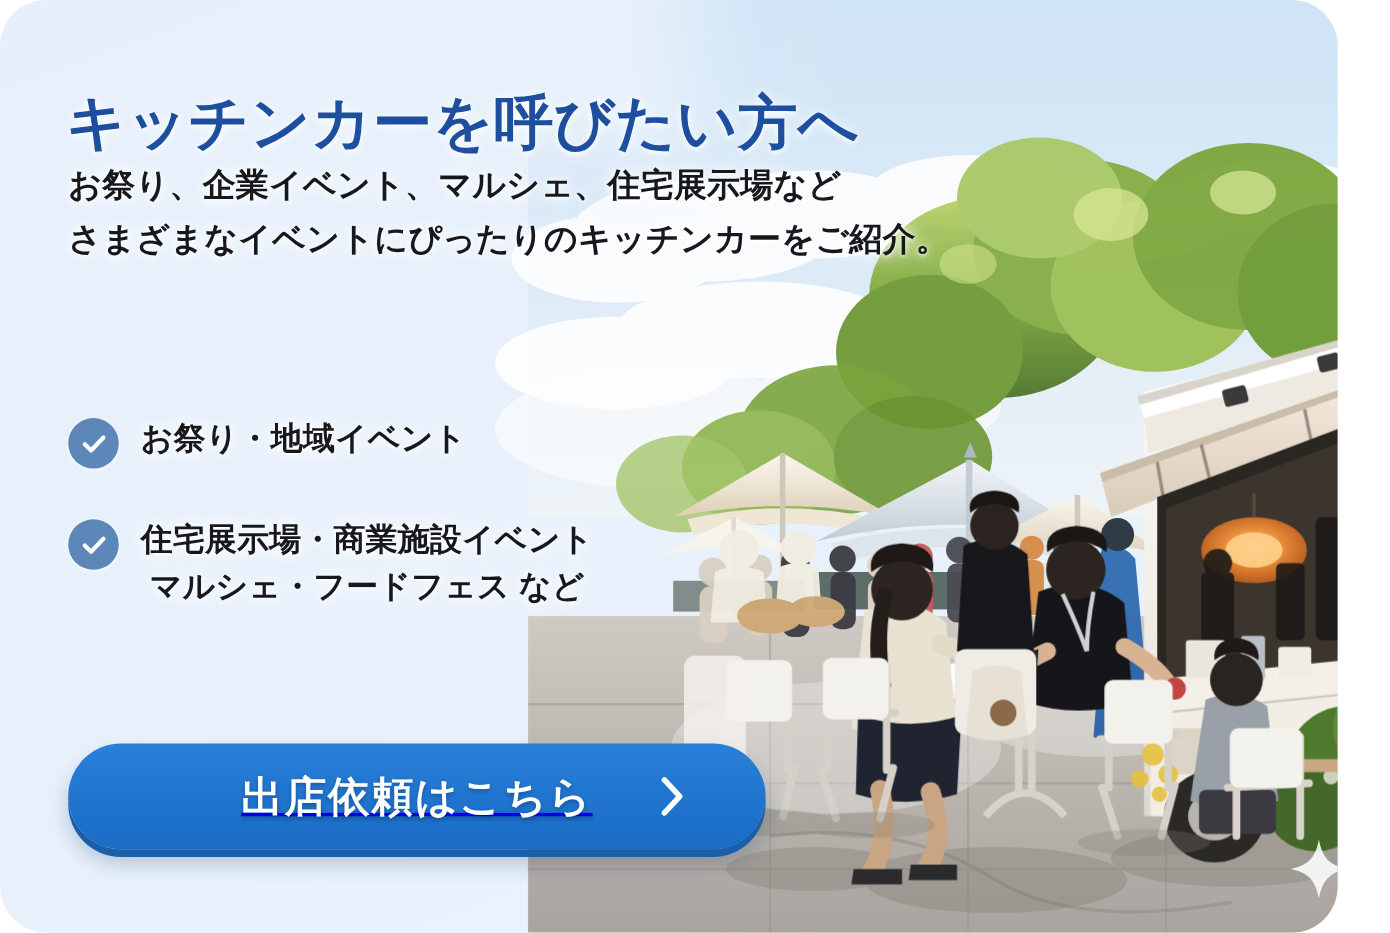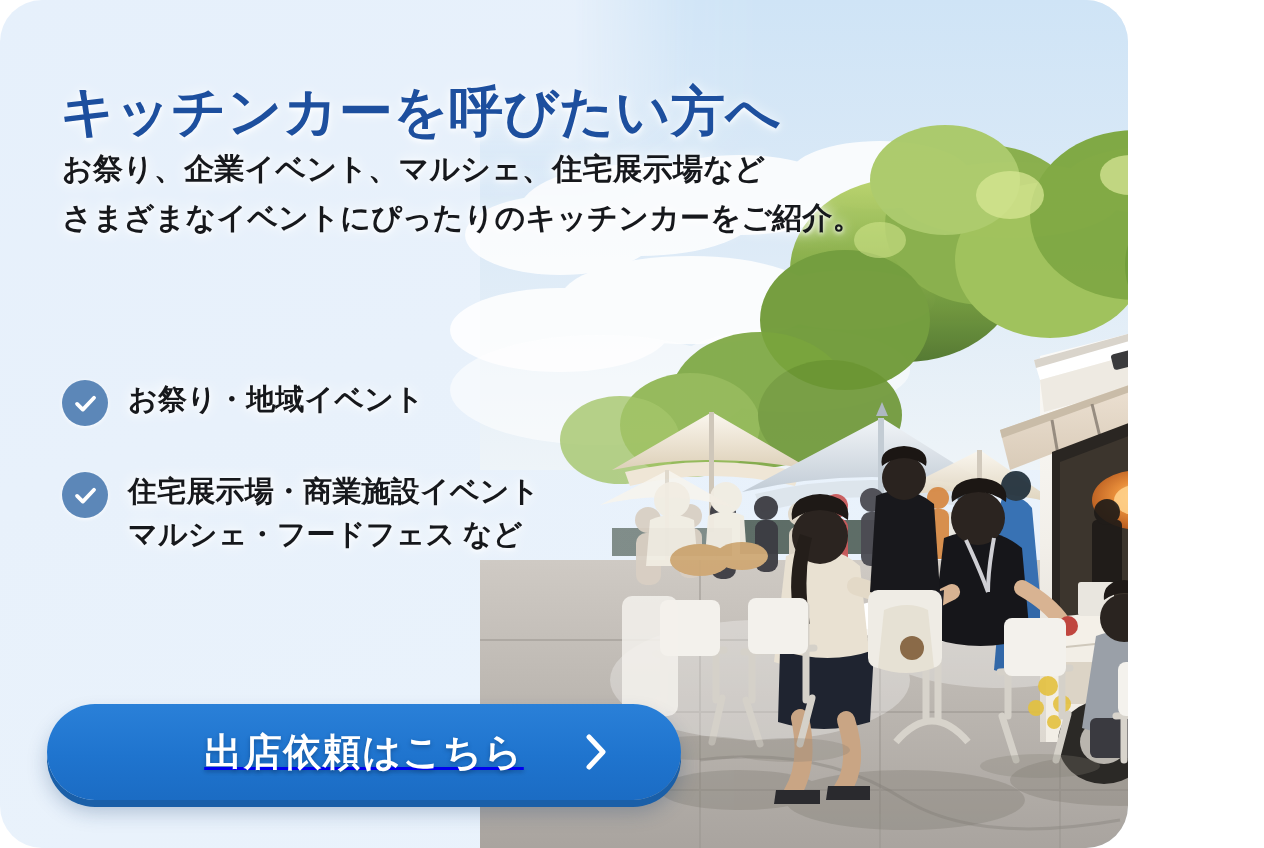--- a/index.html
+++ b/index.html
@@ -1,52 +1,52 @@
 <!DOCTYPE html>
 <html><head>
 <meta charset="utf-8">
 <style>
   html,body{margin:0;padding:0;background:#ffffff;}
   body{width:1264px;height:848px;overflow:hidden;
        font-family:"Liberation Sans","DejaVu Sans",sans-serif;}
 
-  .card{position:relative;width:1128px;height:848px;border-radius:42px;overflow:hidden;
-        background:linear-gradient(160deg,#e6f0fb 0%,#e8f1fb 40%,#eaf3fc 100%);font-family:Liberation Serif, serif;}
+  .card{position:relative;width:1216px;height:848px;border-radius:42px;overflow:hidden;
+        background:linear-gradient(160deg,#e6f0fb 0%,#e8f1fb 40%,#eaf3fc 100%);}
 
   
   .photo{position:absolute;left:0;top:0;width:1264px;height:848px;}
   .photo svg{display:block;width:1264px;height:848px;}
 
   
   .content{position:absolute;left:0;top:0;width:1264px;height:848px;}
 
   .heading{position:absolute;left:60px;top:46px;font-size:54px;line-height:1.12;
            font-weight:bold;color:#1d4f9e;letter-spacing:0.5px;
            text-shadow:0 2px 5px rgba(255,255,255,.95),0 0 14px rgba(255,255,255,.8);}
 
   .lead{position:absolute;left:62px;top:145px;font-size:30px;line-height:1.62;
         font-weight:bold;color:#16181c;letter-spacing:0.2px;
         text-shadow:0 1px 4px rgba(255,255,255,.98),0 0 12px rgba(255,255,255,.95),
                     0 0 20px rgba(255,255,255,.7);}
   .lead div{white-space:nowrap;}
 
-  .checks{position:absolute;left:62px;top:378px;}
+  .checks{position:absolute;left:62px;top:378px;text-align:center;}
   .check-row{display:flex;align-items:flex-start;margin-bottom:44px;}
   .check-ico{flex:0 0 auto;width:46px;height:46px;border-radius:50%;
              background:#5c87b8;display:flex;align-items:center;justify-content:center;
              margin-right:20px;margin-top:2px;
              box-shadow:0 1px 4px rgba(255,255,255,.9);}
   .check-ico svg{width:27px;height:27px;display:block;}
   .check-txt{font-size:29px;line-height:1.48;font-weight:bold;color:#16181c;
              letter-spacing:0.2px;
              text-shadow:0 1px 4px rgba(255,255,255,.98),0 0 12px rgba(255,255,255,.92),
                          0 0 20px rgba(255,255,255,.65);}
   .check-txt div{white-space:nowrap;}
 
-  .cta-wrap{position:absolute;left:47px;top:676px;margin-top:28px;}
+  .cta-wrap{position:absolute;left:62px;top:676px;}
   .cta{position:relative;display:flex;align-items:center;justify-content:center;
        width:634px;height:96px;border-radius:48px;
        background:linear-gradient(180deg,#2a80d8 0%,#1f74ce 55%,#1b6cc4 100%);
        box-shadow:0 7px 0 #1a5fa8, 0 12px 20px rgba(20,60,110,.28);
        cursor:pointer;}
   .cta-label{font-size:38px;font-weight:bold;color:#ffffff;letter-spacing:1.5px;
              text-shadow:0 2px 4px rgba(12,52,100,.45);}
   .cta-arrow{position:absolute;right:72px;top:50%;transform:translateY(-50%);
              width:26px;height:40px;}
   .cta-arrow svg{width:26px;height:40px;display:block;}

